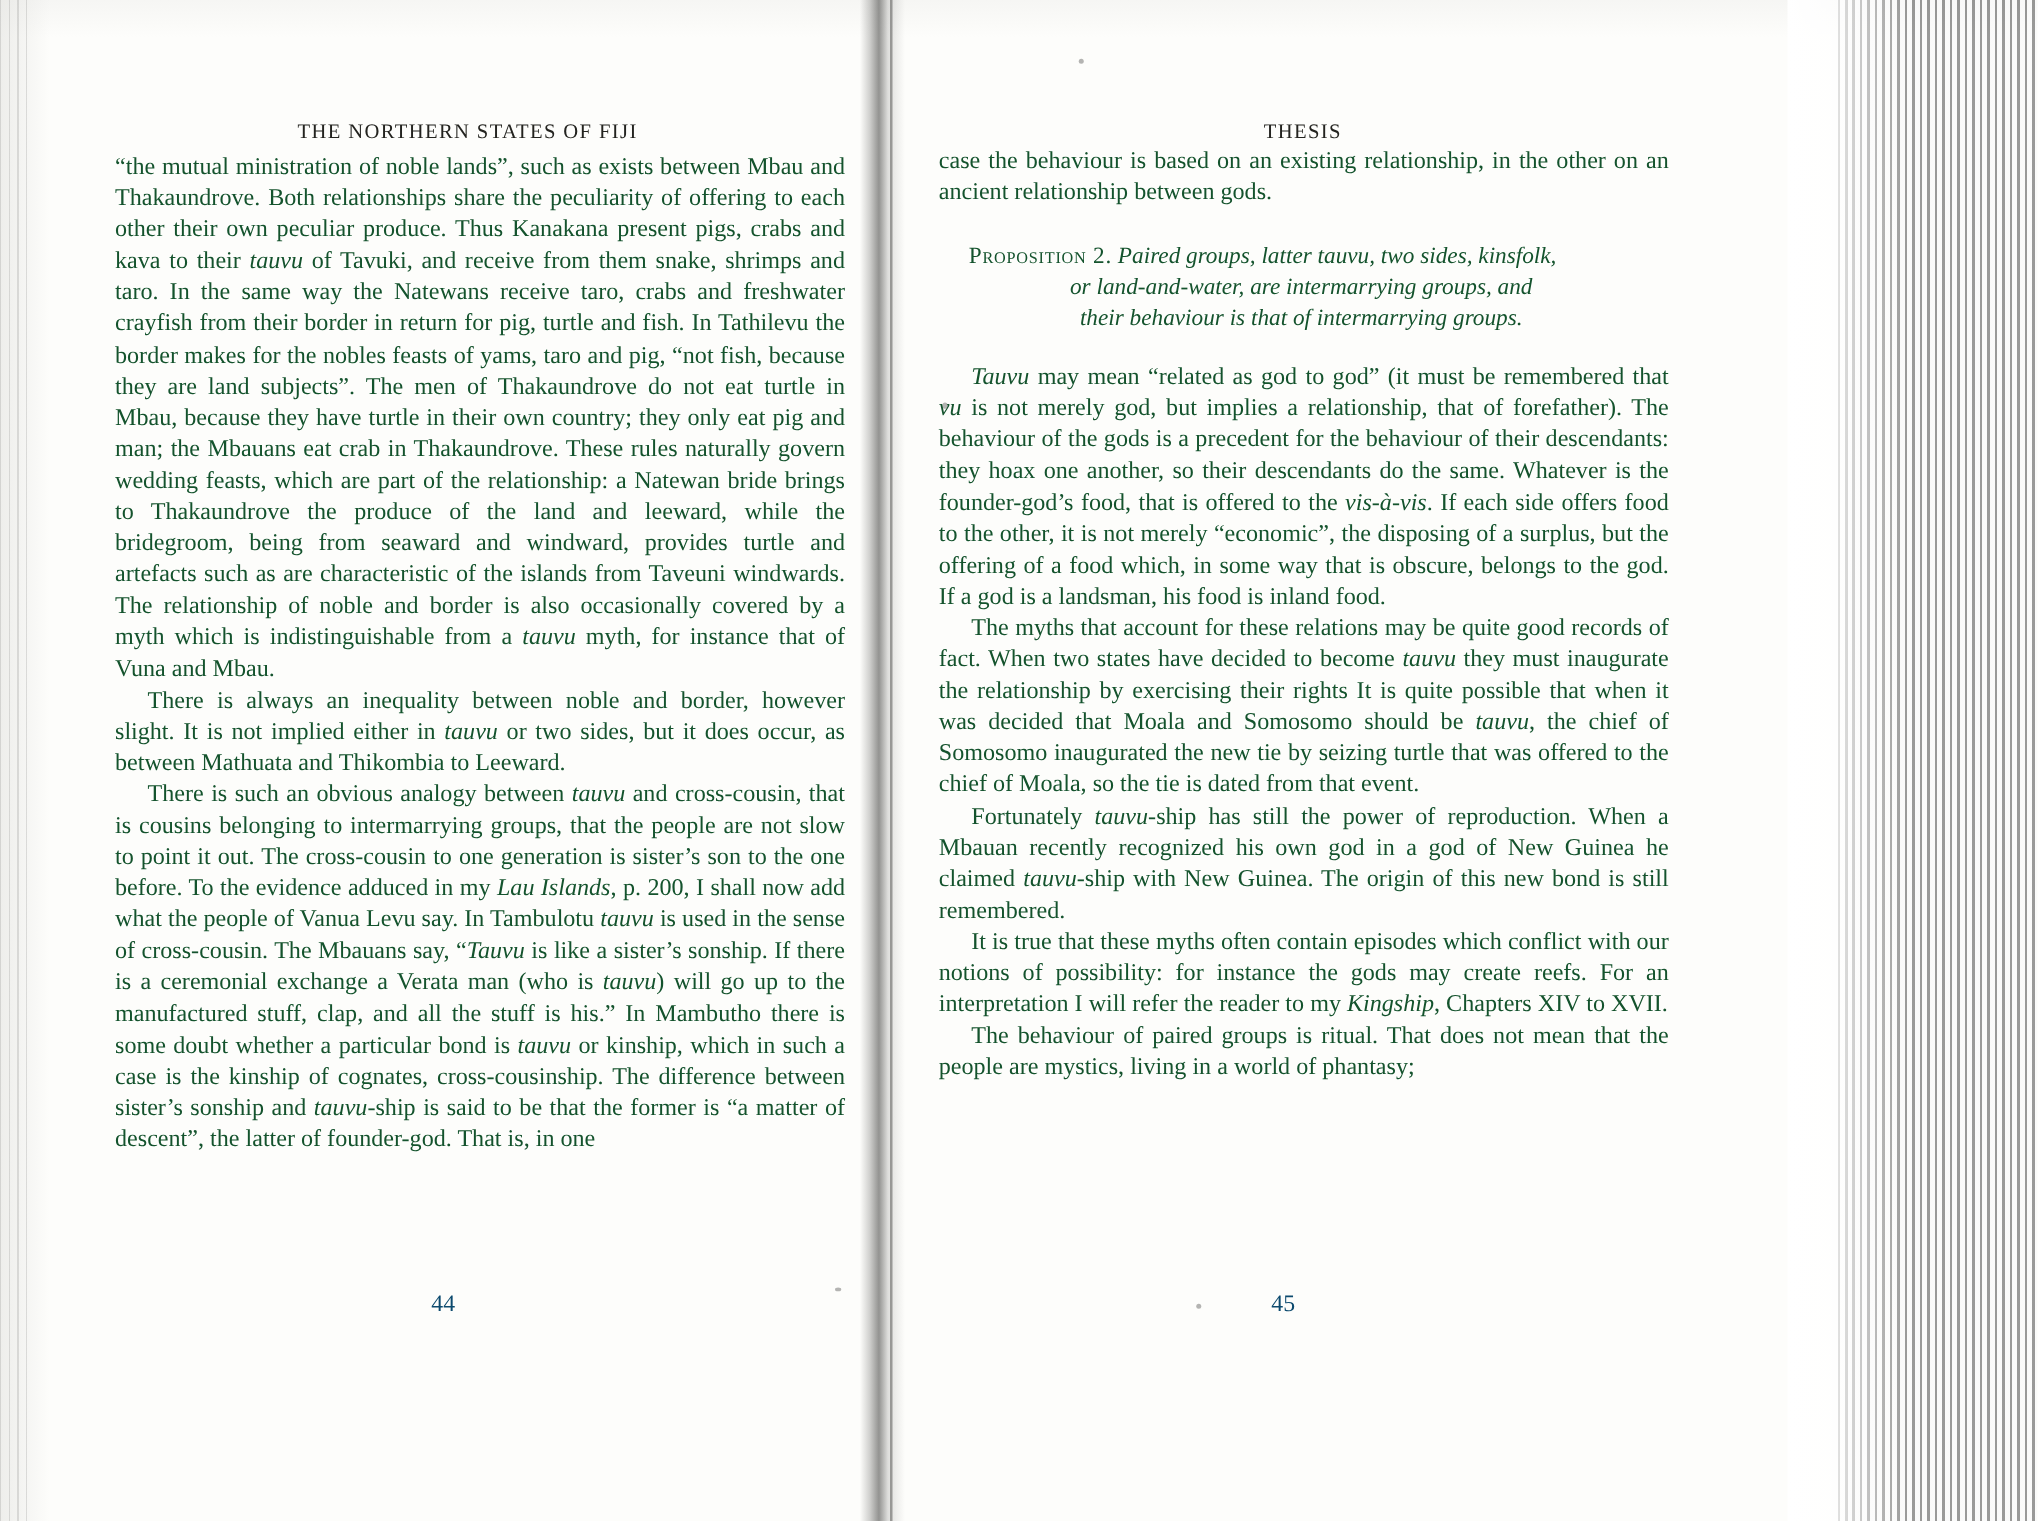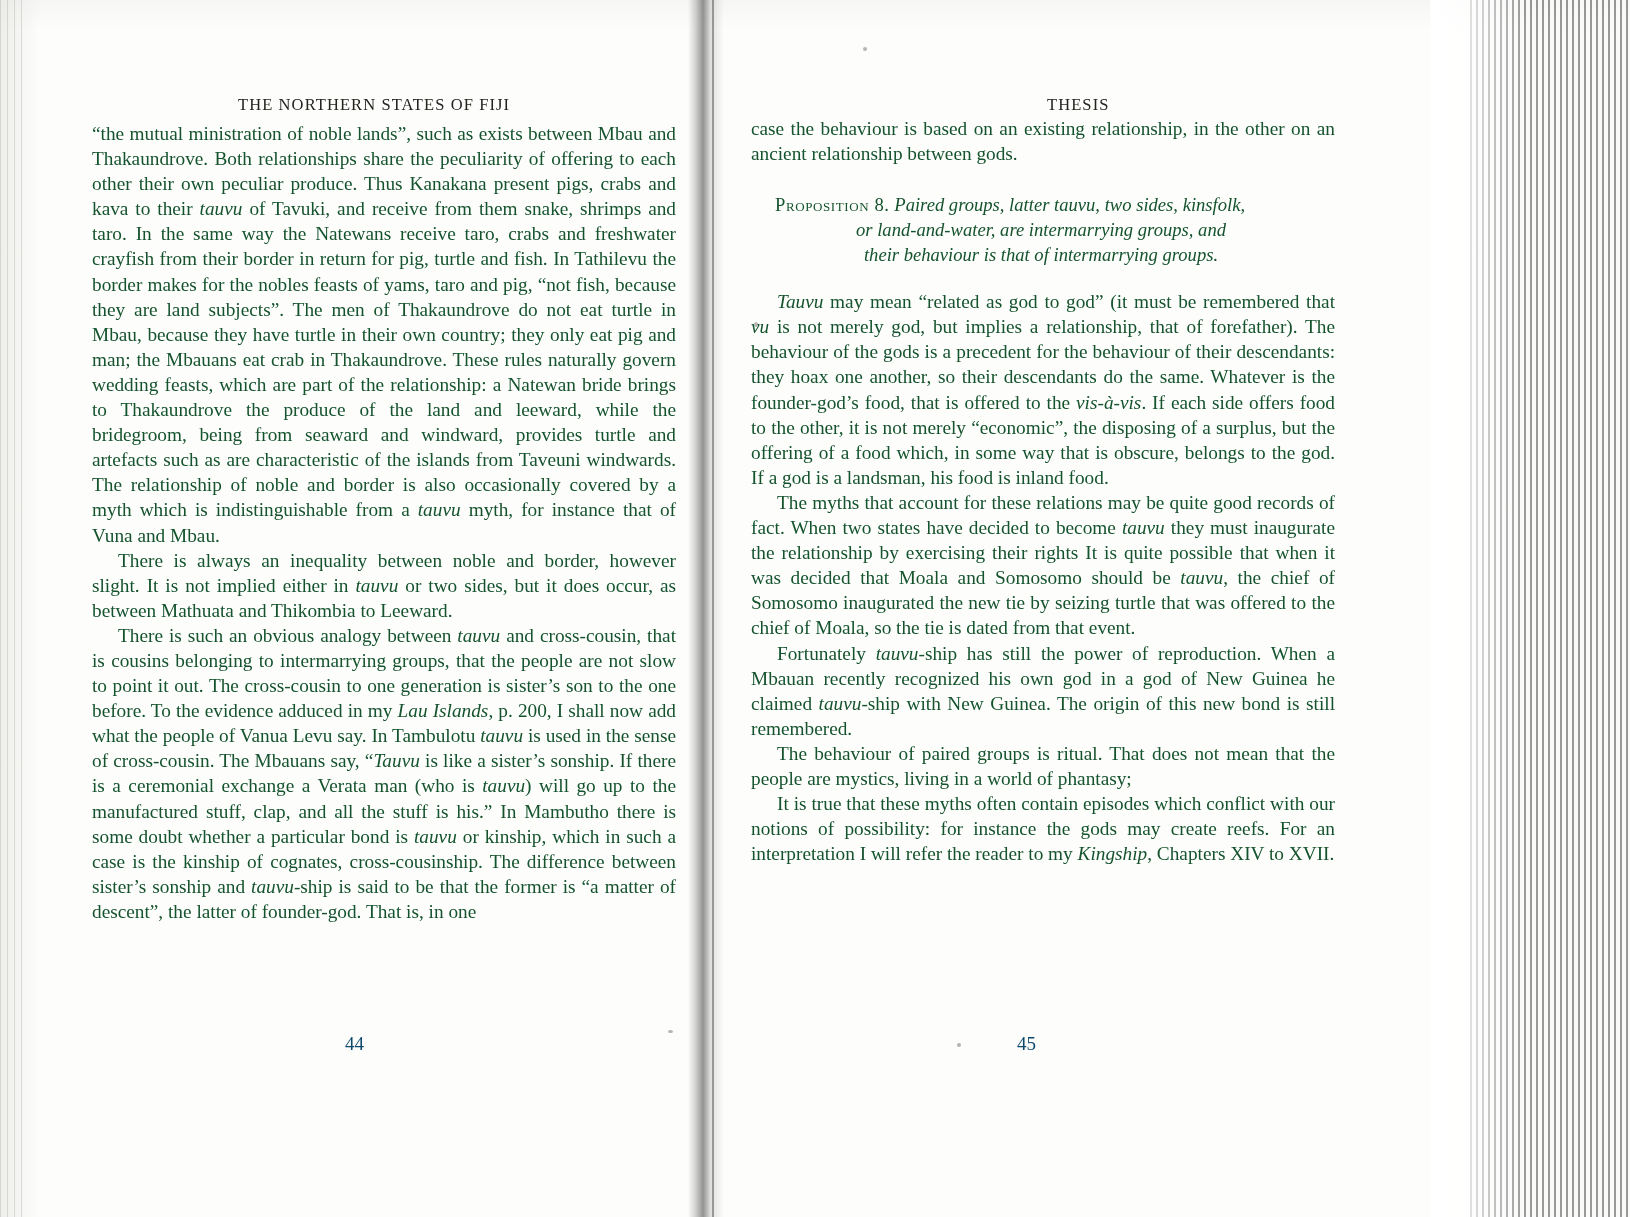--- a/index.html
+++ b/index.html
@@ -104,21 +104,21 @@
     position: absolute;
     top: 95px;
     font-family: "Liberation Serif", serif;
     font-variant: small-caps;
     font-size: 16.5px;
     letter-spacing: 1.1px;
     color: #23231f;
     white-space: nowrap;
   }
   .running-head.left  { left: 238px; }
-  .running-head.right { left: 287px; margin-left: 36px; }
+  .running-head.right { left: 287px; }
 
   .column {
     position: absolute;
     font-size: 19.3px;
     line-height: 25.1px;
     text-align: justify;
     color: #14532d;
     hyphens: manual;
   }
   .column.left  { left: 92px;  top: 121px;  width: 584px; }
@@ -196,30 +196,30 @@
   <div class="gutter"></div>
   <div class="gutter-line"></div>
 
   <div class="page page-right">
     <div class="running-head right">THESIS</div>
 
     <div class="column right">
       <p>case the behaviour is based on an existing relationship, in the other on an ancient relationship between gods.</p>
 
       <div class="proposition">
-        <div class="prop-line first"><span class="prop-label">Proposition 8.</span> <em>Paired groups, latter tauvu, two sides, kinsfolk,</em></div>
+        <div class="prop-line first"><span class="prop-label">Proposition 2.</span> <em>Paired groups, latter tauvu, two sides, kinsfolk,</em></div>
         <div class="prop-line second">or land-and-water, are intermarrying groups, and</div>
         <div class="prop-line third">their behaviour is that of intermarrying groups.</div>
       </div>
 
       <p class="indent"><em>Tauvu</em> may mean “related as god to god” (it must be remembered that <em>vu</em> is not merely god, but implies a relationship, that of forefather). The behaviour of the gods is a precedent for the behaviour of their descendants: they hoax one another, so their descendants do the same. Whatever is the founder-god’s food, that is offered to the <em>vis-à-vis</em>. If each side offers food to the other, it is not merely “economic”, the disposing of a surplus, but the offering of a food which, in some way that is obscure, belongs to the god. If a god is a landsman, his food is inland food.</p>
       <p class="indent">The myths that account for these relations may be quite good records of fact. When two states have decided to become <em>tauvu</em> they must inaugurate the relationship by exercising their rights It is quite possible that when it was decided that Moala and Somosomo should be <em>tauvu</em>, the chief of Somosomo inaugurated the new tie by seizing turtle that was offered to the chief of Moala, so the tie is dated from that event.</p>
       <p class="indent">Fortunately <em>tauvu</em>-ship has still the power of reproduction. When a Mbauan recently recognized his own god in a god of New Guinea he claimed <em>tauvu</em>-ship with New Guinea. The origin of this new bond is still remembered.</p>
+      <p class="indent">It is true that these myths often contain episodes which conflict with our notions of possibility: for instance the gods may create reefs. For an interpretation I will refer the reader to my <em>Kingship</em>, Chapters XIV to XVII.</p>
       <p class="indent">The behaviour of paired groups is ritual. That does not mean that the people are mystics, living in a world of phantasy;</p>
-      <p class="indent">It is true that these myths often contain episodes which conflict with our notions of possibility: for instance the gods may create reefs. For an interpretation I will refer the reader to my <em>Kingship</em>, Chapters XIV to XVII.</p>
     </div>
 
     <div class="folio right">45</div>
   </div>
 
   <div class="edge-block"></div>
   <div class="edge-fade"></div>
 
   <div class="speck" style="left:754px; top:322px; width:4px; height:5px;"></div>
   <div class="speck" style="left:863px; top:47px; width:4px; height:4px;"></div>

